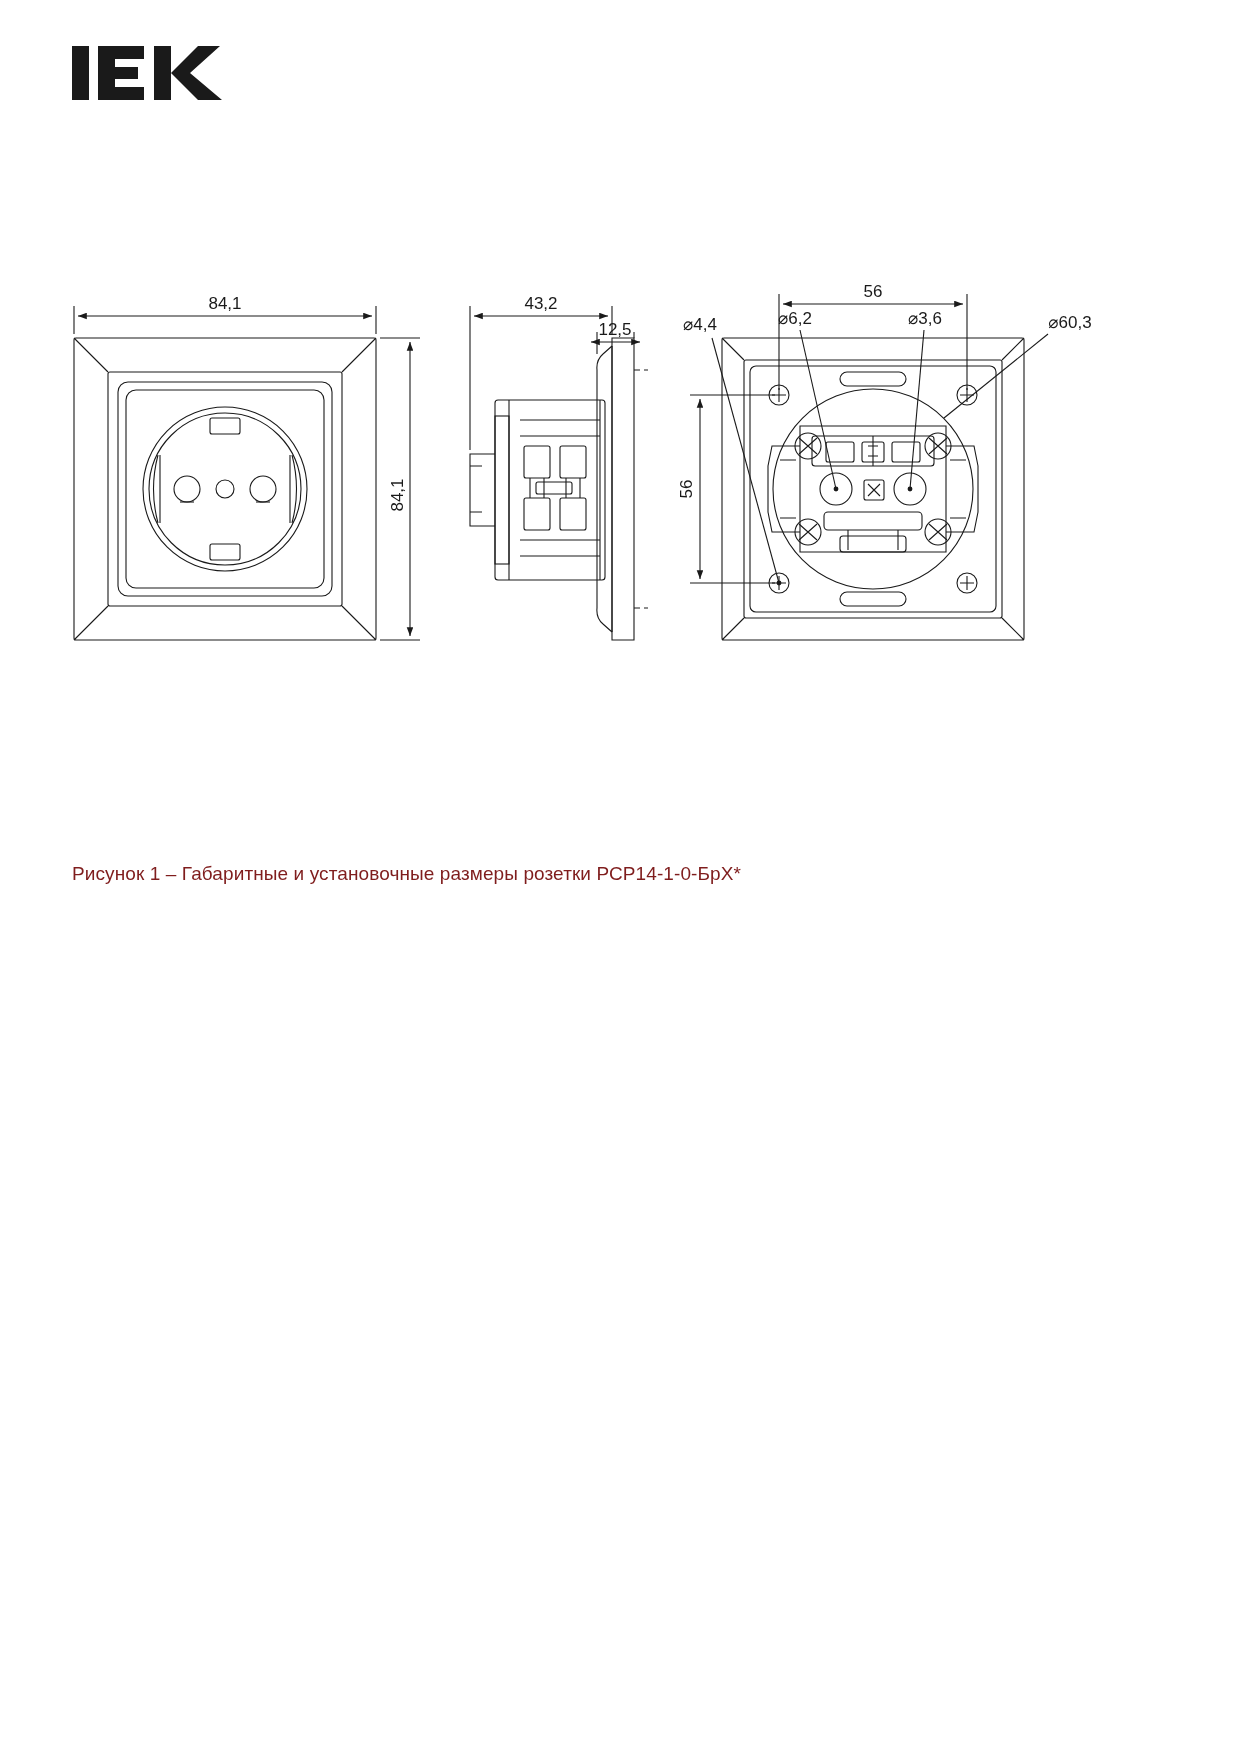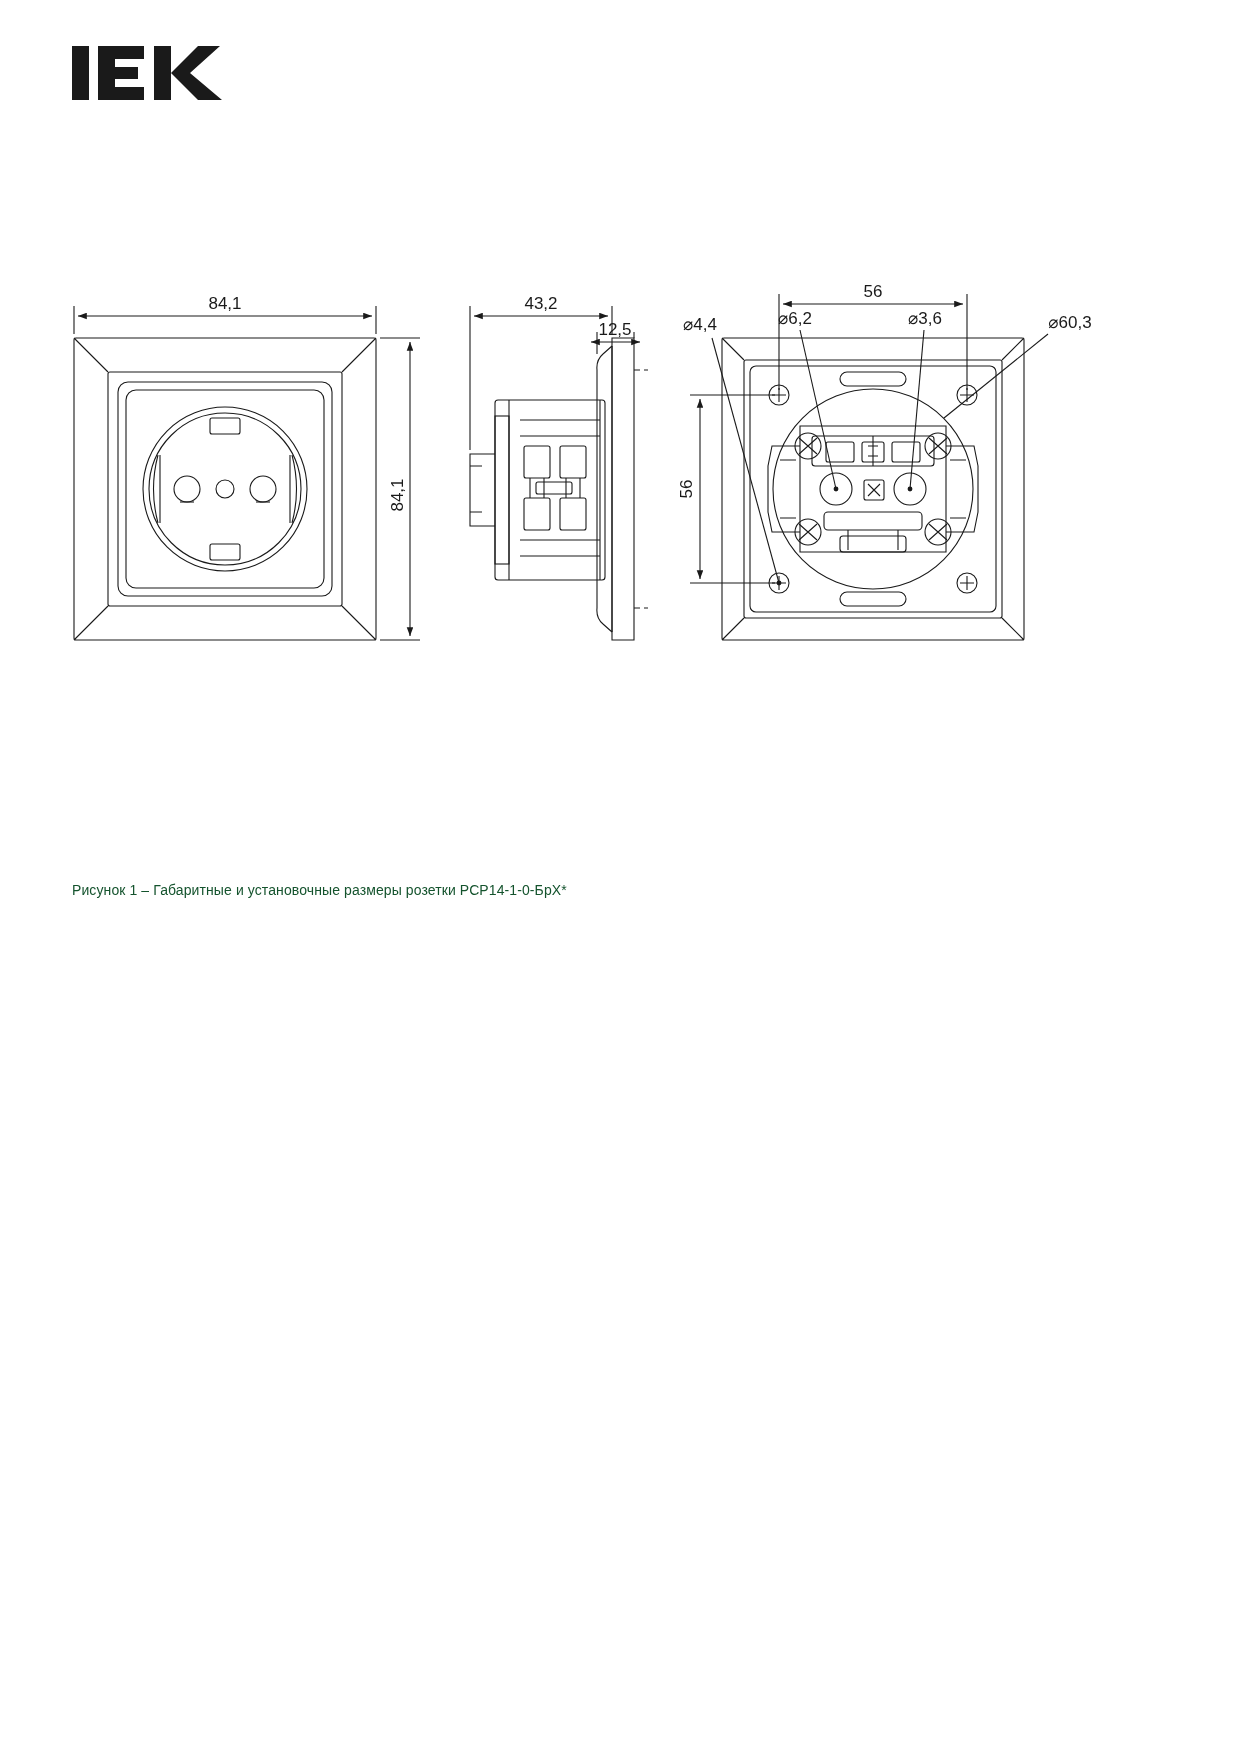--- a/index.html
+++ b/index.html
@@ -35,24 +35,24 @@
     left: 0;
     top: 250px;
     width: 1180px;
     height: 420px;
   }
 
   
   .caption {
     position: absolute;
     left: 72px;
-    top: 882px;
-    font-size: 14px;
+    top: 863px;
+    font-size: 19px;
     letter-spacing: 0.1px;
-    color: #14532d;
+    color: #7f1d1d;
     white-space: nowrap;
   }
 
   
 </style>
 </head>
 <body>
 
 <div class="page">
 

